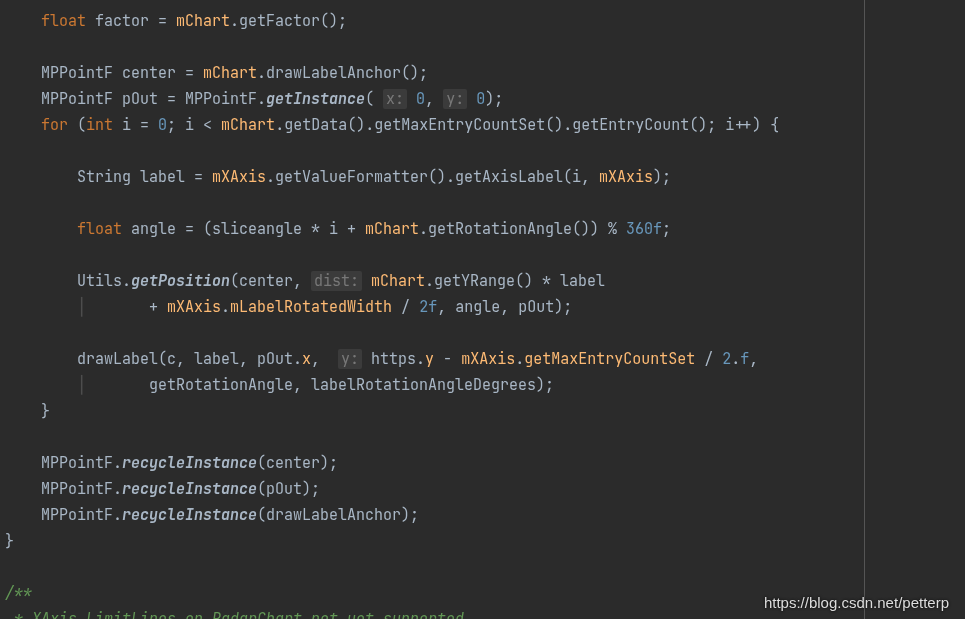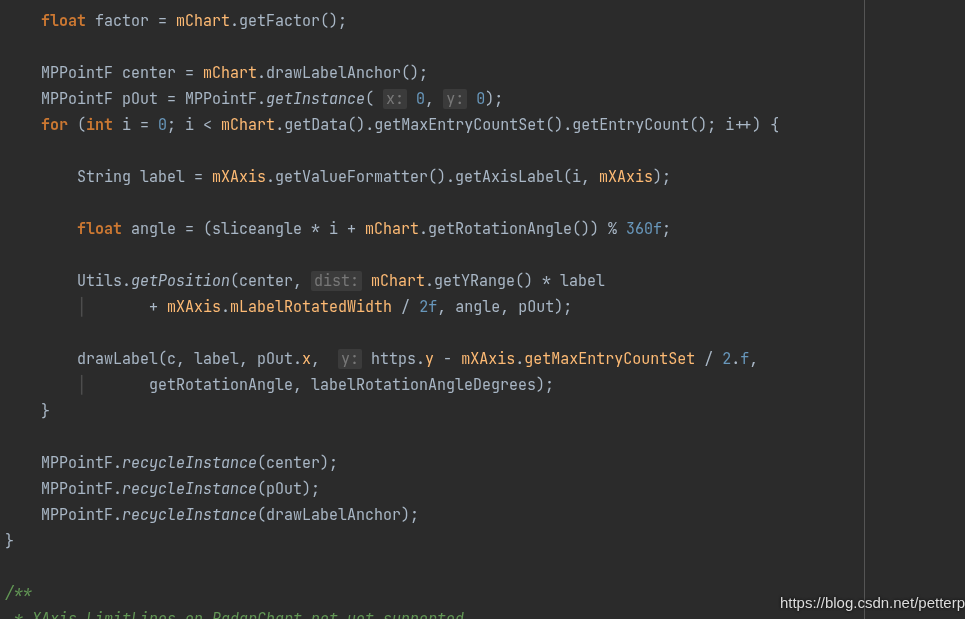--- a/index.html
+++ b/index.html
@@ -34,30 +34,30 @@
   }
   pre.code {
     margin: 0;
     padding: 0;
     font-family: inherit;
     font-size: 15px;
     line-height: 26px;
     color: #a9b7c6;
     white-space: pre;
   }
-  .k   { color: #cc7832; font-weight: bold; } 
+  .k   { color: #cc7832; } 
   .f   { color: #fdba74; } 
-  .it  { color: #a9b7c6; font-style: italic; } 
+  .it  { color: #a9b7c6; font-style: italic; font-weight: bold; } 
   .n   { color: #6897bb; } 
   .hint { color:#787878; background:#3b3b3b; padding:0 3px; border-radius:2px;}
   .doc { color:#629755; font-style: italic; }
   .guide { color:#4d4d4d; }
   .watermark {
     position: absolute;
-    right: 0;
+    right: 16px;
     bottom: 8px;
     color: #dddddd;
     font-family: Arial, sans-serif;
     font-size: 15px;
     text-shadow: 0 0 3px #000;
   }
 </style>
 </head>
 <body>
 

